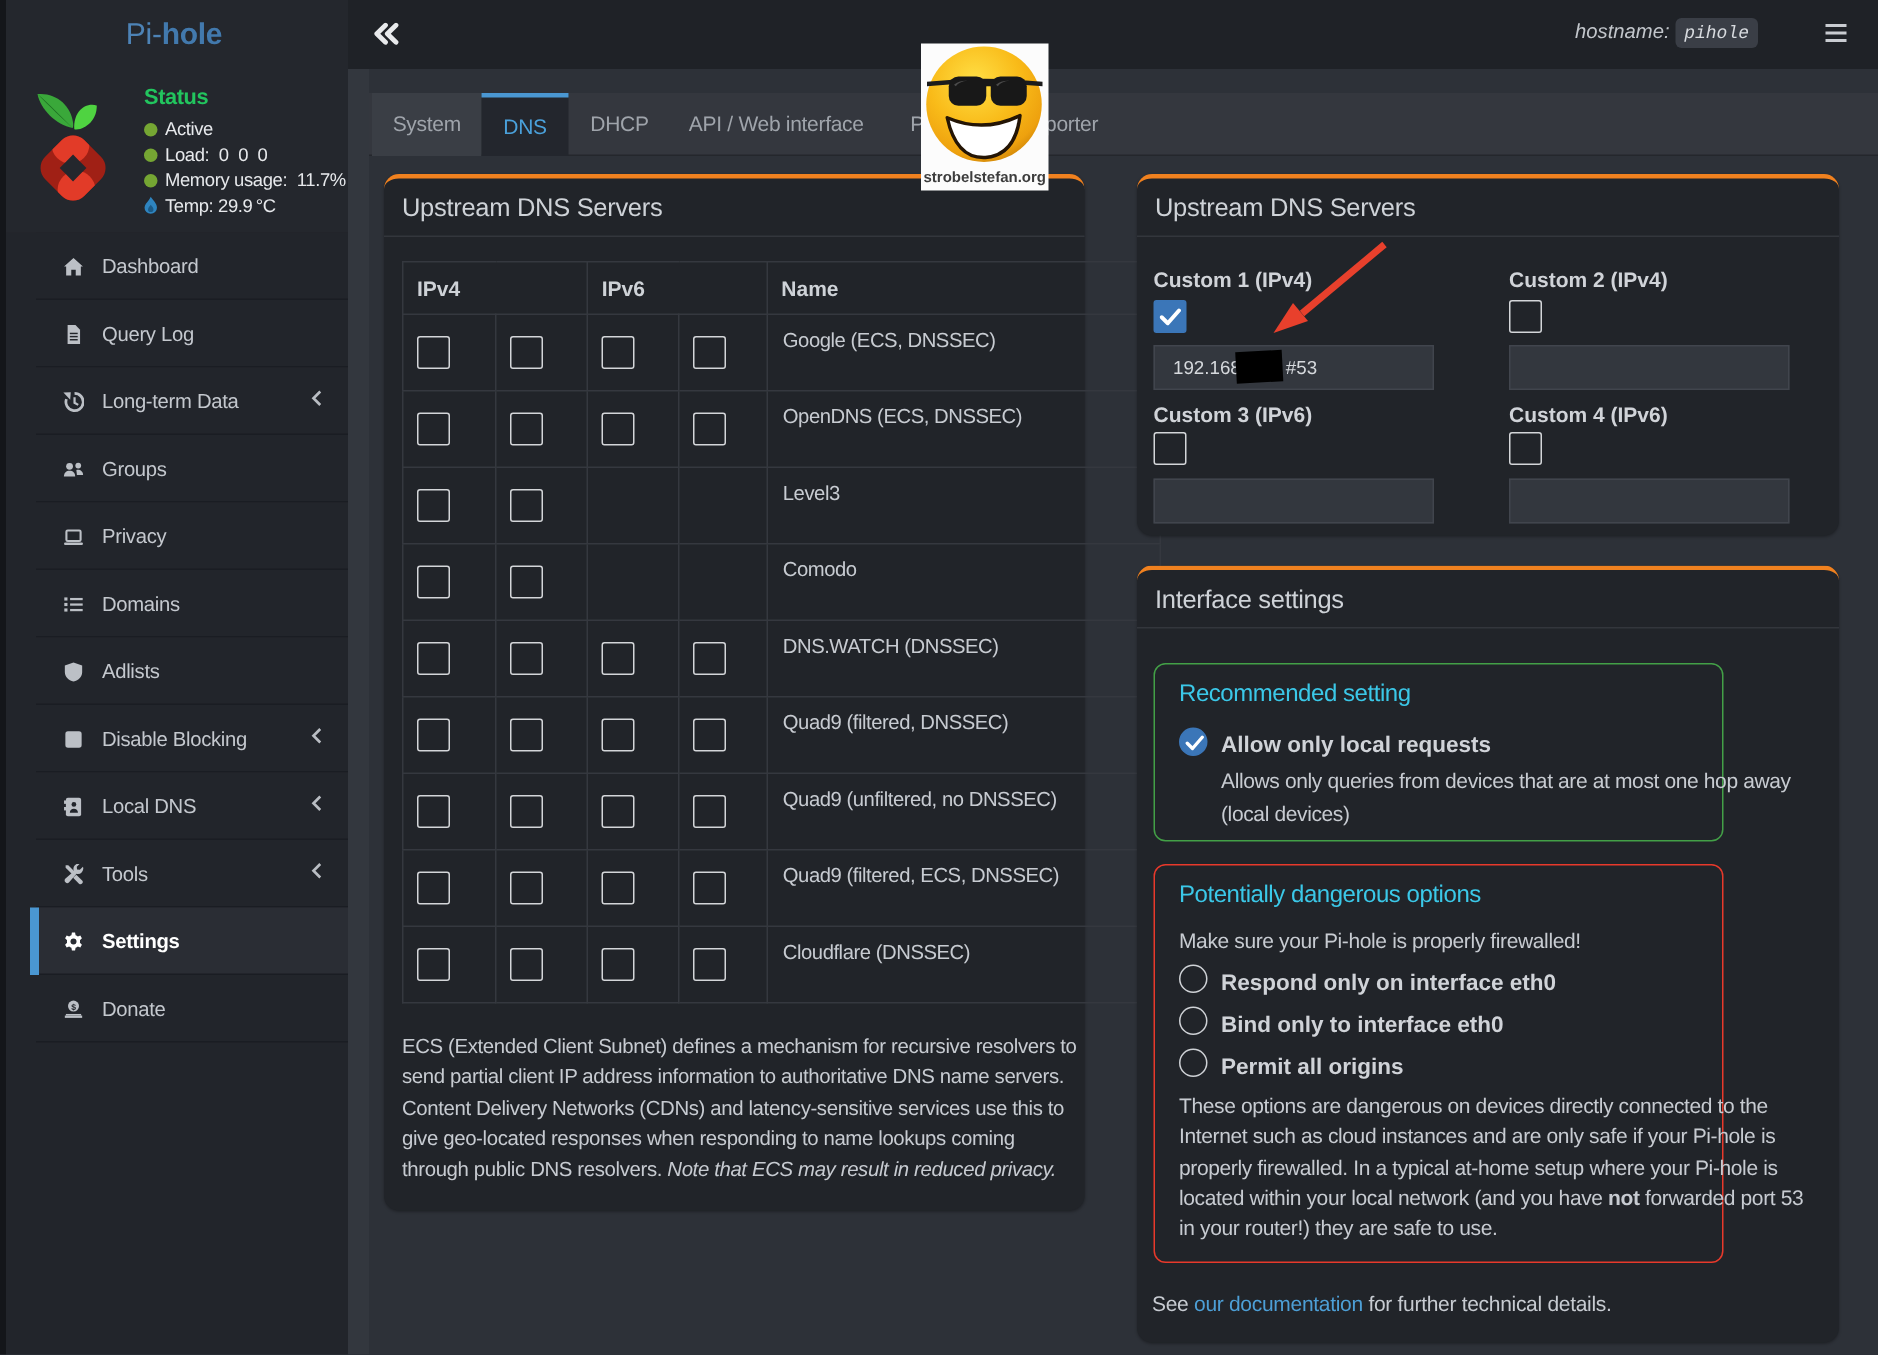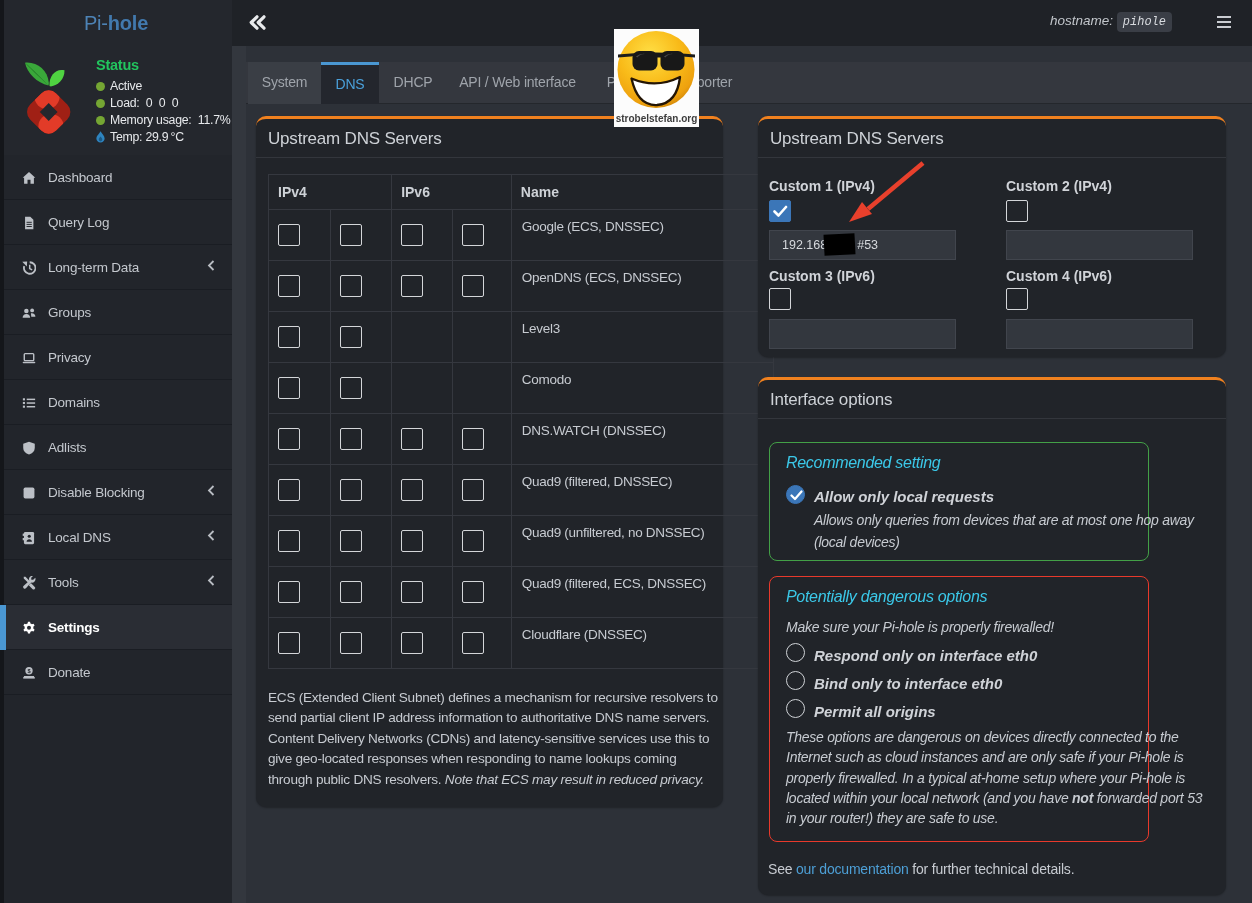--- a/index.html
+++ b/index.html
@@ -24,21 +24,21 @@
   font-size:20px; color:#4d83b6; letter-spacing:-0.2px; }
 #brand b { color:#4279ad; }
 #status { left:0; top:46px; width:232px; height:109px; background:#24272d; }
 #logo { left:23px; top:12px; width:54px; height:80px; }
 #stat-text { left:96px; top:11px; width:140px; color:#e7e9ec; font-size:12.3px; white-space:nowrap; letter-spacing:-0.25px; }
 #stat-text .hd { font-weight:bold; font-size:14.5px; color:#22c55e; margin-bottom:7px;}
 #stat-text .row { margin-bottom:4px; height:13px; line-height:13px;}
 .dot { display:inline-block; width:9px; height:9px; border-radius:50%; background:#75a633;
   margin-right:5px; vertical-align:-1px;}
 .flame { display:inline-block; width:9px; height:12px; margin-right:5px; vertical-align:-2px;}
-#menu { left:4px; top:155px; width:228px; }
+#menu { left:4px; top:155px; width:228px;padding-left:20px; }
 .mi { position:relative; height:45px; background:#22252b; border-bottom:1px solid #1a1d23;
   color:#c4c8ce; font-size:13.5px; letter-spacing:-0.2px; }
 .mi .ic { position:absolute; left:18px; top:16px; width:14px; height:14px; }
 .mi .lb { position:absolute; left:44px; top:15px; }
 .mi .chev { position:absolute; right:17px; top:14px; color:#b9bdc3; font-size:13px; font-weight:bold;}
 .mi.active { background:#2a2d34; color:#fff; font-weight:bold; }
 .mi.active:before { content:""; position:absolute; left:-4px; top:0; width:6px; height:45px;
   background:#4a97d2; z-index:6; }
 
 
@@ -74,21 +74,21 @@
 
 .lbl { position:absolute; color:#d0d3d8; font-size:14px; font-weight:bold; }
 .cb2 { position:absolute; width:22px; height:22px; border:1px solid #d4d6d9; border-radius:2px; }
 .cb2.checked { background:#3b76b8; border-color:#3b76b8; }
 .cb2.checked svg { position:absolute; left:3px; top:4px; }
 .inp { position:absolute; width:187px; height:30px; background:#33373e;
   border:1px solid #41454d; color:#d6d9dd; font-size:15px; line-height:28px; padding-left:12px;}
 #redact { position:absolute; left:66px; top:115px; width:31px; height:21px; background:#000; transform:rotate(-3deg); }
 
 
-.obox { position:absolute; left:11px; width:380px; border-radius:8px;font-style:italic; }
+.obox { position:absolute; left:11px; width:380px; border-radius:8px; }
 .obox .ohead { color:#3bc8e8; font-size:16px; letter-spacing:-0.3px; font-weight:normal; padding:11px 0 0 16px; }
 #greenbox { top:62px; height:119px; border:1px solid #43a047; }
 #redbox { top:196px; height:266px; border:1px solid #e8392b; }
 .radio { position:absolute; width:19px; height:19px; border-radius:50%; border:1px solid #cfd2d6; }
 .radio.checked { background:#3b76b8; border-color:#3b76b8; }
 .btxt { color:#c7cbd1; font-size:14px; letter-spacing:-0.25px; }
 #doclink { position:absolute; left:10px; top:481px; color:#c7cbd1; font-size:14px; letter-spacing:-0.2px; }
 #doclink a { color:#4d9fd6; text-decoration:none; }
 
 
@@ -364,21 +364,21 @@
       <div class="inp" style="left:248px;top:111px;"></div>
       <div id="redact"></div>
       <div class="lbl" style="left:11px;top:149px;">Custom 3 (IPv6)</div>
       <div class="lbl" style="left:248px;top:149px;">Custom 4 (IPv6)</div>
       <div class="cb2" style="left:11px;top:169px;"></div>
       <div class="cb2" style="left:248px;top:169px;"></div>
       <div class="inp" style="left:11px;top:200px;"></div>
       <div class="inp" style="left:248px;top:200px;"></div>
     </div>
     <div id="card-r2" class="card">
-      <div class="chead">Interface options</div>
+      <div class="chead">Interface settings</div>
       <div id="greenbox" class="obox">
         <div class="ohead">Recommended setting</div>
         <div class="radio checked" style="left:16px;top:42px;">
             <svg width="13" height="11" viewBox="0 0 13 11" style="position:absolute;left:3px;top:4px;">
               <path d="M1.5 5.5 L5 9 L11.5 1.5" stroke="#fff" stroke-width="2.2" fill="none" stroke-linecap="round" stroke-linejoin="round"></path>
             </svg>
           </div>
         <div class="lbl" style="left:44px;top:45px;font-size:15px;">Allow only local requests</div>
         <div class="btxt" style="position:absolute;left:44px;top:66px;line-height:22px;white-space:nowrap;">Allows only queries from devices that are at most one hop away<br>(local devices)</div>
       </div>

